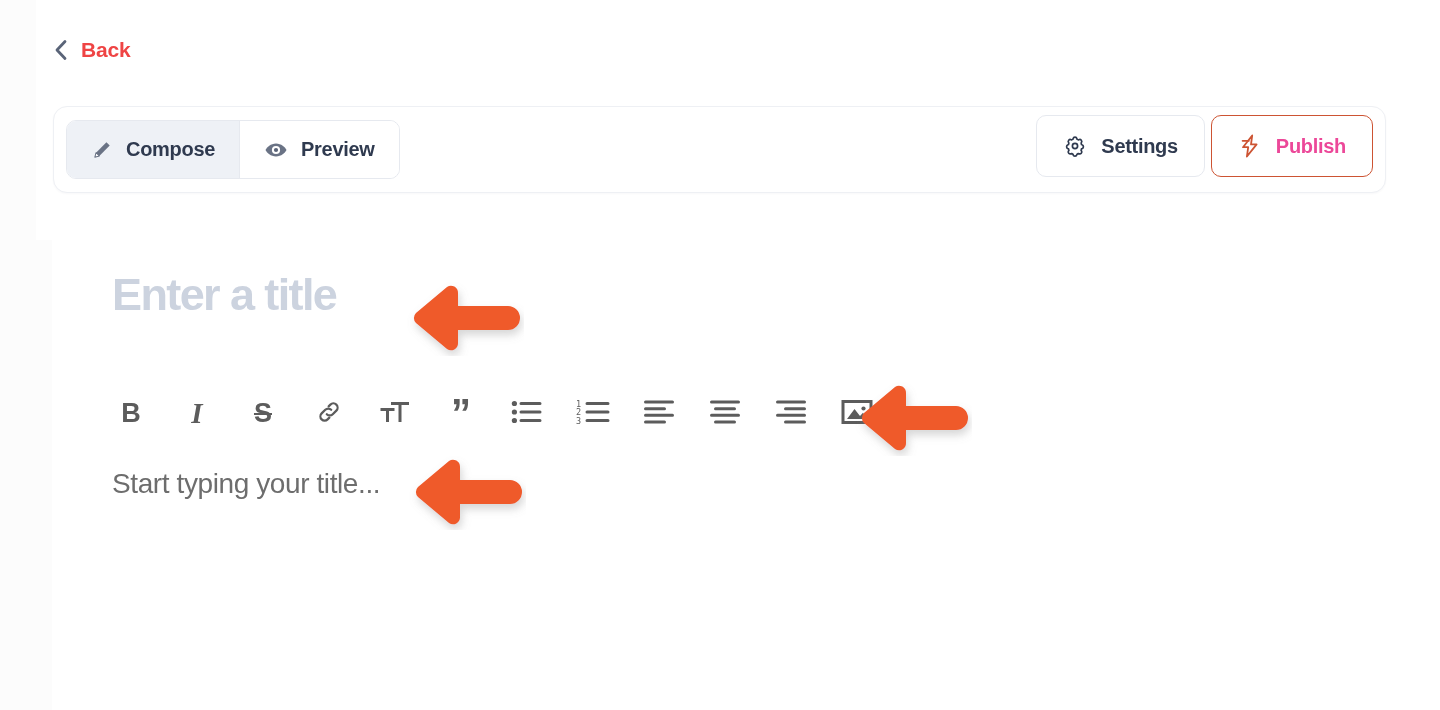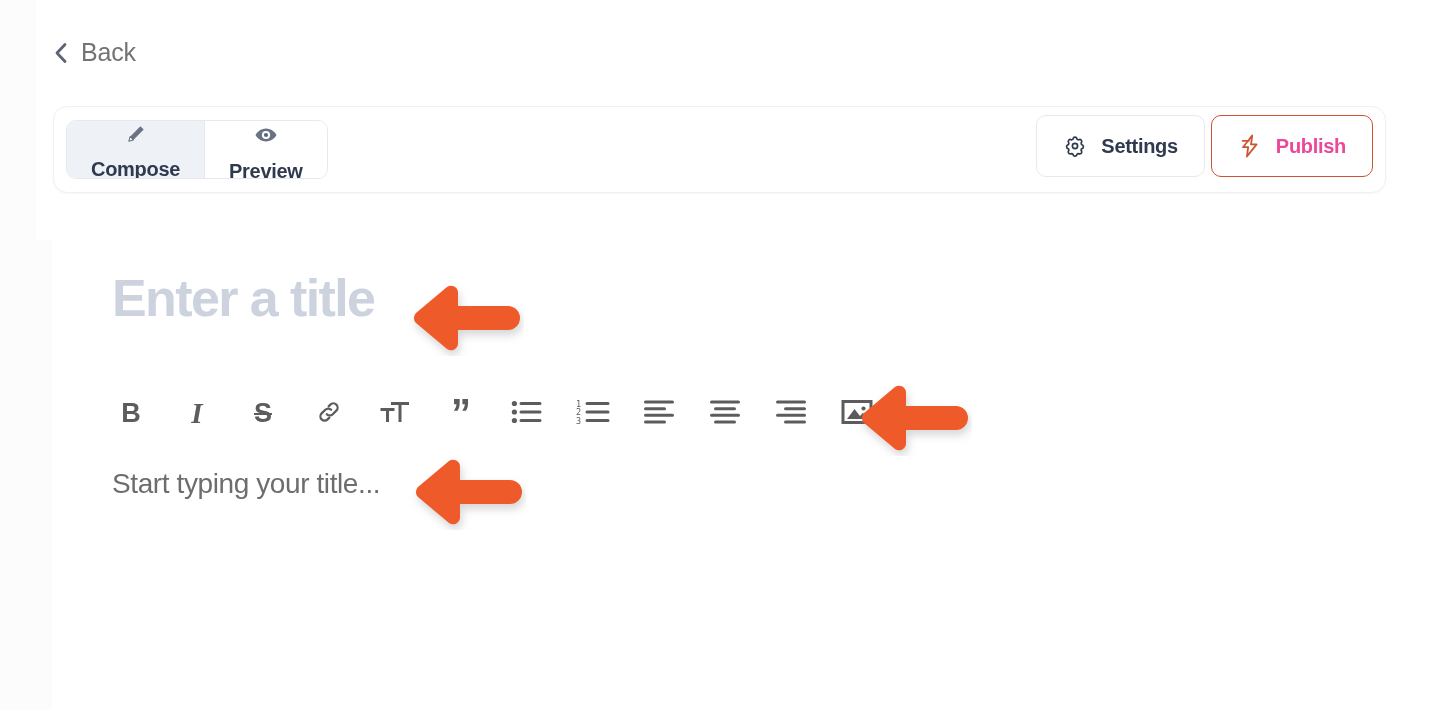--- a/index.html
+++ b/index.html
@@ -55,23 +55,23 @@
     cursor: pointer;
     user-select: none;
   }
   .back-chevron {
     display: block;
     width: 16px;
     height: 24px;
     color: #5a6478;
   }
   .back-label {
-    font-size: 25px;
-    font-weight: 400;
-    color: #737373;
+    font-size: 21px;
+    font-weight: 700;
+    color: #ef4444;
     letter-spacing: -0.2px;
   }
 
   
   .topbar-card {
     position: absolute;
     left: 53px;
     top: 106px;
     width: 1333px;
     height: 87px;
@@ -96,21 +96,20 @@
   .tab {
     display: flex;
     align-items: center;
     gap: 13px;
     padding: 2px 24px;
     height: 100%;
     cursor: pointer;
     background: #ffffff;
     border: none;
     font-family: inherit;
-    flex-direction: column;
   }
   .tab + .tab { border-left: 1px solid #e6e9ef; }
   .tab.active { background: #eef1f6; }
   .tab-label {
     font-size: 20px;
     font-weight: 700;
     color: #2f3a4f;
     letter-spacing: -0.3px;
   }
   .tab-icon { display: flex; align-items: center; color: #6a7385; }
@@ -156,21 +155,21 @@
   .btn-icon { display: flex; align-items: center; }
 
   
   .editor {
     position: absolute;
     left: 112px;
     top: 272px;
     width: 1200px;
   }
   .title-placeholder {
-    font-size: 52px;
+    font-size: 45px;
     font-weight: 700;
     color: #ccd3df;
     letter-spacing: -1.6px;
     line-height: 1;
     user-select: none;
   }
 
   .format-toolbar {
     position: absolute;
     left: 0;

